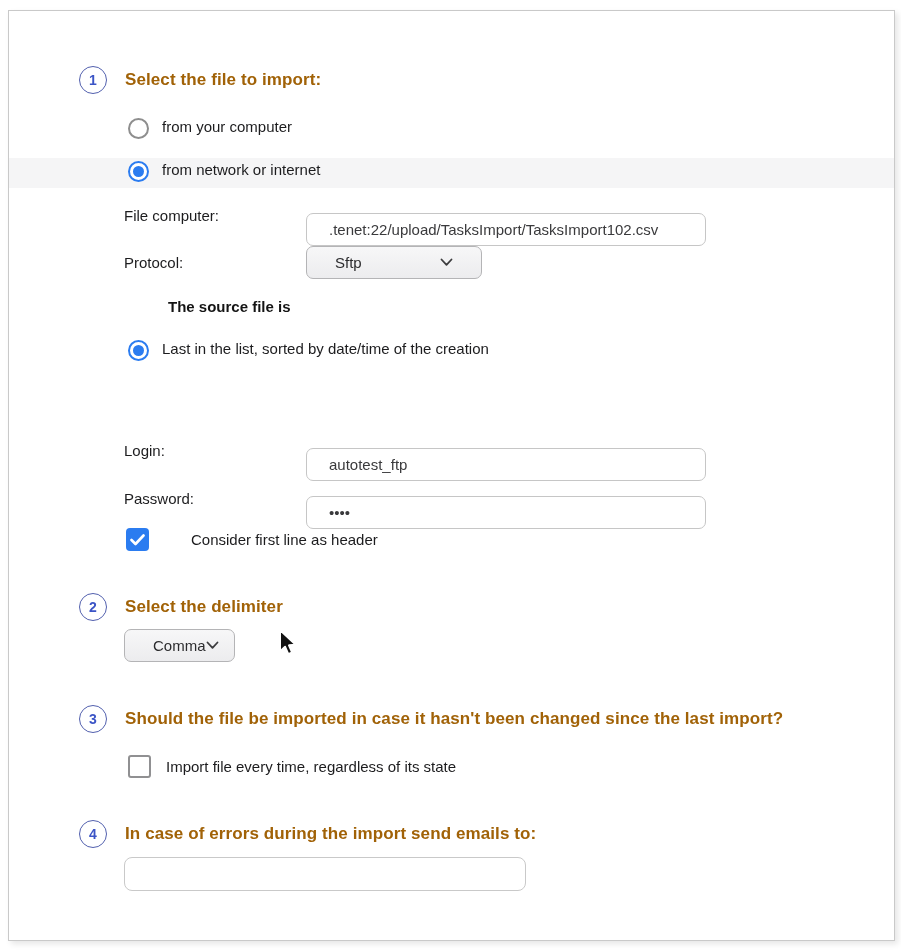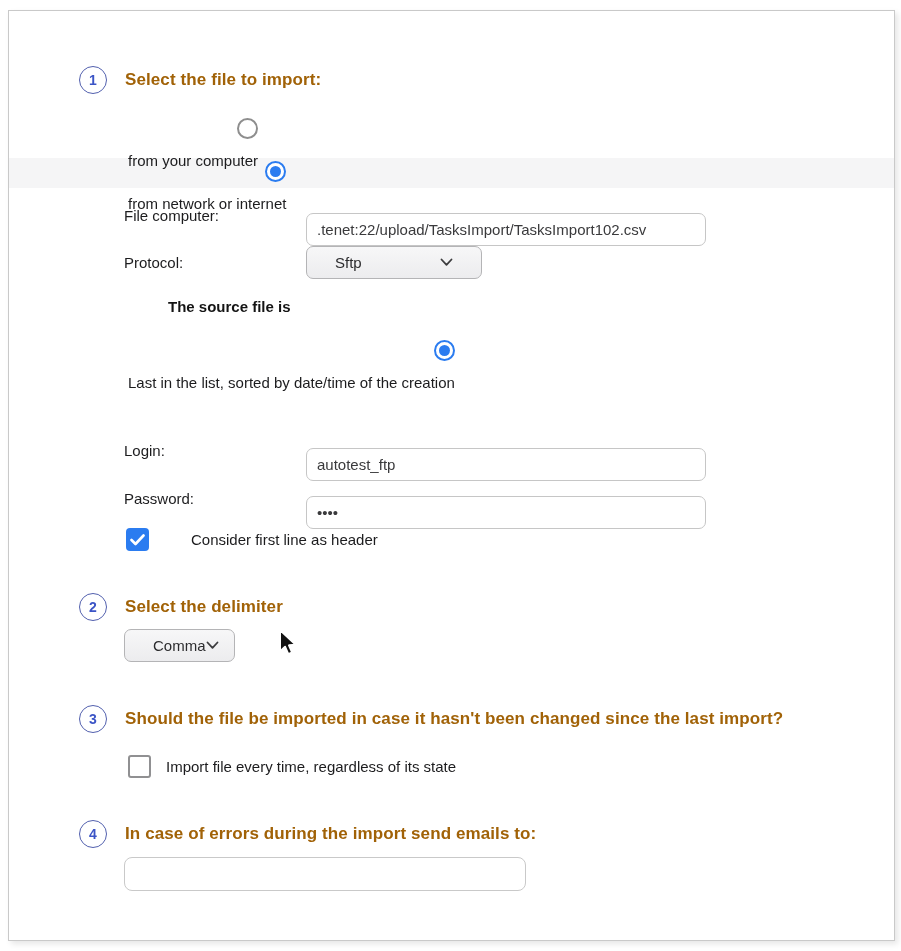--- a/index.html
+++ b/index.html
@@ -52,25 +52,24 @@
     font-size: 17px;
     font-weight: 700;
     color: #a16207;
     white-space: nowrap;
     letter-spacing: 0.1px;
   }
   
   .radio-row {
     position: absolute;
     display: flex;
-    align-items: flex-end;
+    align-items: flex-start;
     gap: 13px;
     height: 22px;
     cursor: default;
-    flex-direction: column;
   }
   #radio-computer { left: 119px; top: 107px; }
   #radio-network  { left: 119px; top: 150px; }
   #radio-date     { left: 119px; top: 329px; }
   #radio-alpha    { left: 119px; top: 372px; }
   .radio {
     width: 21px; height: 21px;
     border-radius: 50%;
     border: 2px solid #8e8e8e;
     background: #fff;
@@ -108,21 +107,21 @@
     color: #1c1c1e;
   }
   .text-input {
     width: 400px; height: 33px;
     border: 1px solid #c6c6c6;
     border-radius: 7px;
     background: #fff;
     font-family: inherit;
     font-size: 15px;
     color: #3a3a3c;
-    padding: 0 10px;
+    padding: 0 22px;
     outline: none;
     margin-top: 28px;
   }
   .subheading {
     position: absolute;
     left: 115px; top: 287px;
     font-size: 15px;
     font-weight: 700;
     color: #141414;
     margin-left: 44px;

